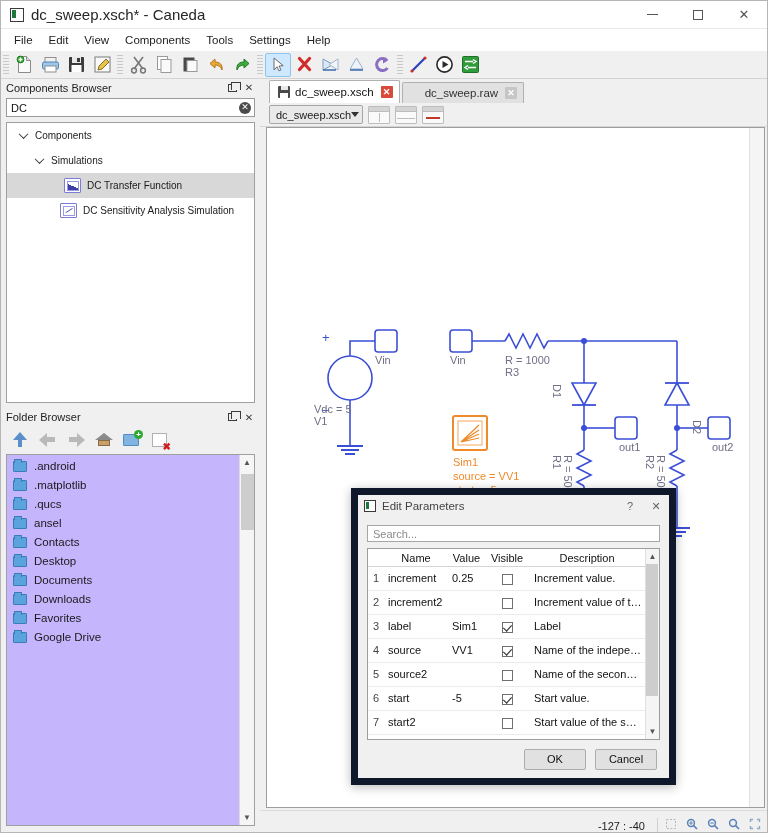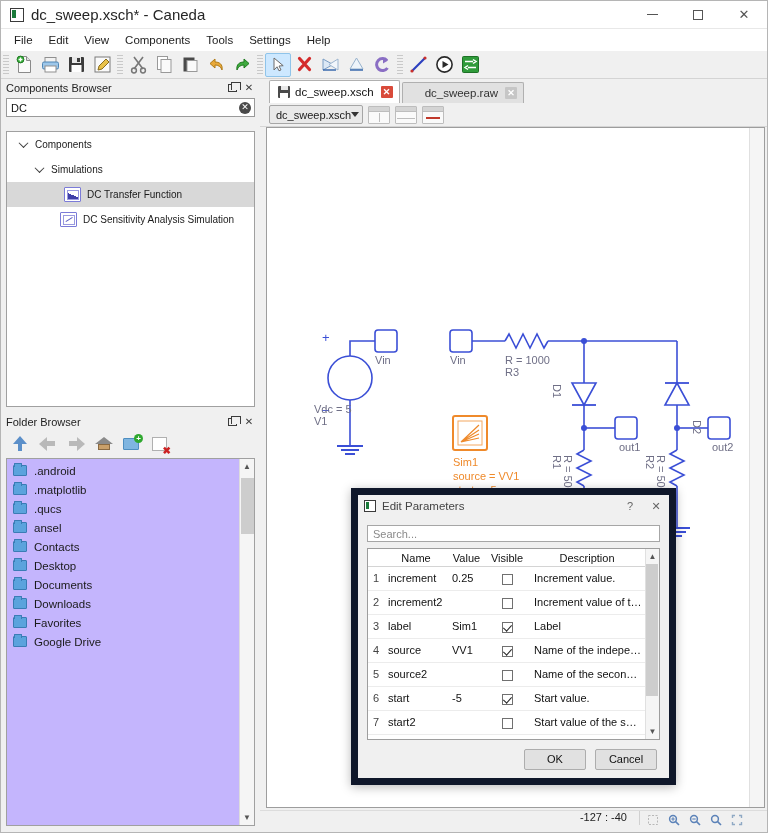--- a/index.html
+++ b/index.html
@@ -86,21 +86,21 @@
     width:14px;height:14px;display:flex;align-items:center;
     justify-content:center;color:#3b3b3b;font-size:10px;margin-left:3px;
   }
   .float-ico{
     width:9px;height:8px;border:1px solid #3b3b3b;position:relative;
   }
   .float-ico::after{
     content:"";position:absolute;left:2px;top:-3px;width:8px;height:7px;
     border:1px solid #3b3b3b;border-bottom:none;background:#f0f0f0;
   }
-  .search-row{padding:2px 5px 14px 5px;}
+  .search-row{padding:2px 5px 5px 5px;}
   .search-box{
     height:19px;background:#fff;border:1px solid #9a9a9a;
     display:flex;align-items:center;padding:0 3px 0 4px;
   }
   .search-box input{
     flex:1;border:none;outline:none;font-size:11px;
     font-family:"Liberation Sans",sans-serif;color:#111;background:transparent;
   }
   .clear-ico{
     width:12px;height:12px;border-radius:50%;background:#4a4a4a;
@@ -293,22 +293,22 @@
   }
   .canvas{
     flex:1;position:relative;overflow:hidden;background:#fff;
     background-image:radial-gradient(circle,#c8c8c8 0.6px,transparent 0.7px);
     background-size:10px 10px;background-position:4px 4px;
   }
   .canv-scroll-v{
     width:15px;background:#f5f5f5;border-left:1px solid #e0e0e0;
   }
   .statusbar{
-    height:22px;flex:0 0 22px;display:flex;align-items:flex-start;
-    justify-content:flex-end;padding-right:22px;background:#f0f0f0;
+    height:22px;flex:0 0 22px;display:flex;align-items:flex-end;
+    justify-content:flex-end;padding-right:4px;background:#f0f0f0;
     border-top:1px solid #dcdcdc;gap:4px;
   }
   .coord{font-size:11px;color:#222;margin-right:8px;}
   .st-sep{width:1px;height:14px;background:#d0d0d0;}
   .st-btn{width:17px;height:17px;display:flex;align-items:center;
     justify-content:center;}
 
   
   .sch{position:absolute;left:0;top:0;}
 

